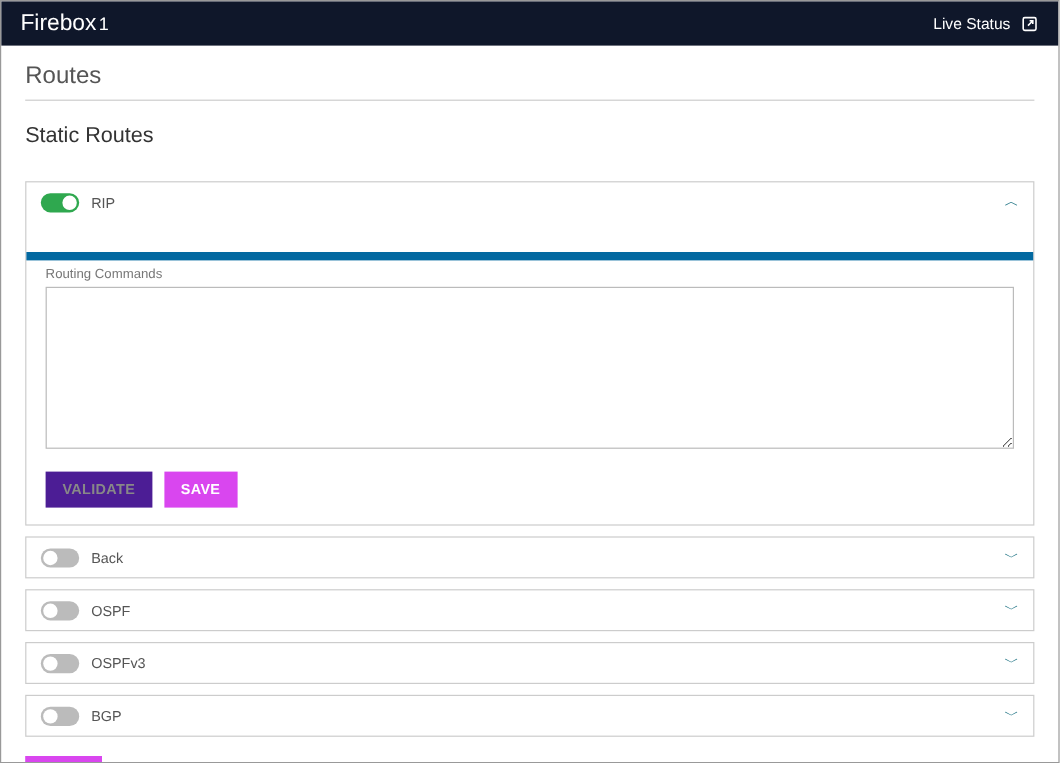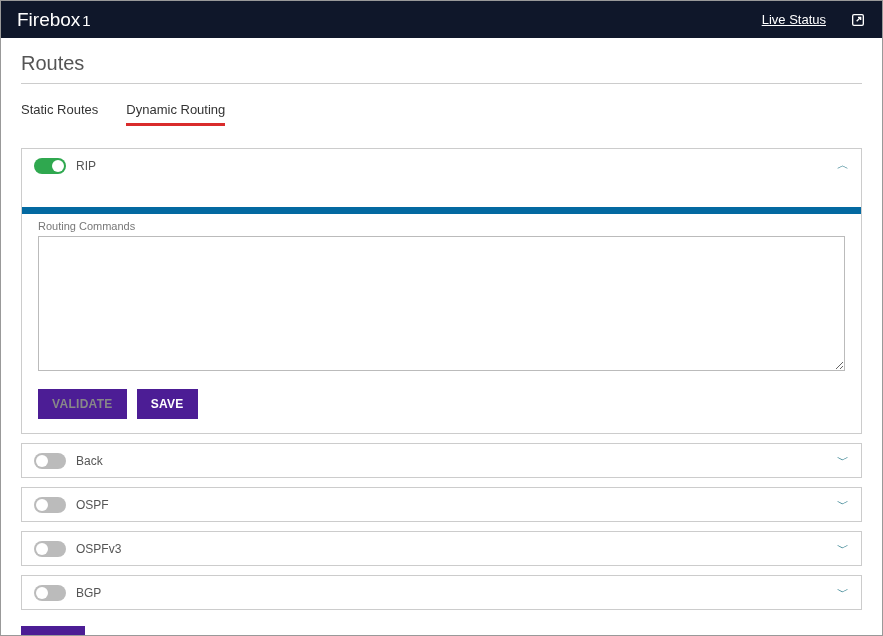--- a/index.html
+++ b/index.html
@@ -29,24 +29,23 @@
       font-weight: 400;
     }
     .header-title .suffix {
       font-size: 15px;
       font-weight: 300;
       margin-left: 2px;
     }
     .live-status {
       display: flex;
       align-items: center;
-      gap: 24px;
+      gap: 8px;
       font-size: 13px;
       cursor: pointer;
-      text-decoration: underline;
     }
     .live-status svg {
       width: 16px;
       height: 16px;
     }
     .content {
       padding: 14px 20px;
     }
     .page-heading {
       font-size: 20px;
@@ -55,21 +54,21 @@
       padding-bottom: 8px;
       border-bottom: 1px solid #ccc;
       margin-bottom: 18px;
     }
     .tabs {
       display: flex;
       gap: 28px;
       margin-bottom: 22px;
     }
     .tab {
-      font-size: 13px;
+      font-size: 18px;
       color: #333;
       padding-bottom: 6px;
       cursor: pointer;
     }
     .tab.active {
       border-bottom: 3px solid #d92b2b;
     }
     .panel {
       border: 1px solid #ccc;
       background: #fff;
@@ -151,21 +150,21 @@
       cursor: pointer;
       text-transform: uppercase;
       letter-spacing: 0.3px;
     }
     .btn-disabled {
       background: #4c1d95;
       color: #888;
       cursor: default;
     }
     .btn-primary {
-      background: #4c1d95;
+      background: #d946ef;
       color: #fff;
     }
     .back-row {
       margin-top: 16px;
     }
   </style>
 </head>
 <body>
 
 <div class="header">
@@ -180,21 +179,20 @@
     </svg>
   </div>
 </div>
 
 <div class="content">
 
   <div class="page-heading">Routes</div>
 
   <div class="tabs">
     <div class="tab">Static Routes</div>
-    <div class="tab active">Dynamic Routing</div>
   </div>
 
   <div class="panel">
     <div class="panel-header">
       <div class="panel-header-left">
         <div class="toggle on">
             <div class="knob"></div>
           </div>
         <span class="protocol-label">RIP</span>
       </div>

